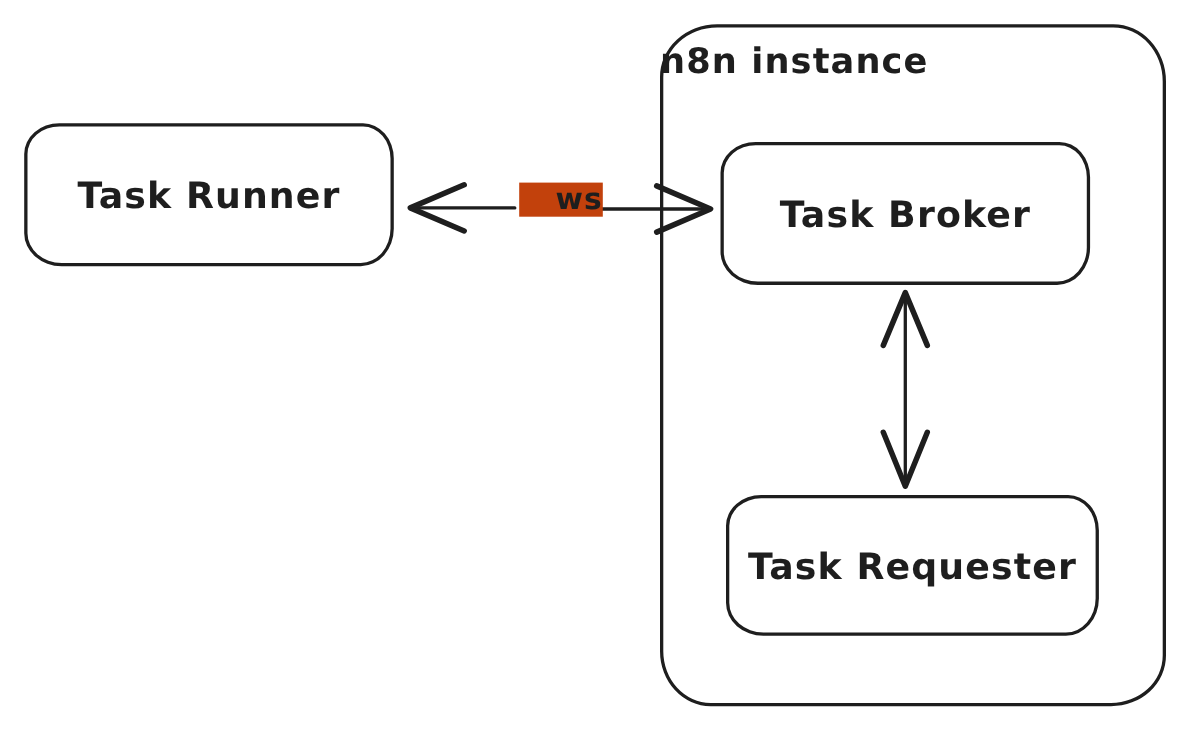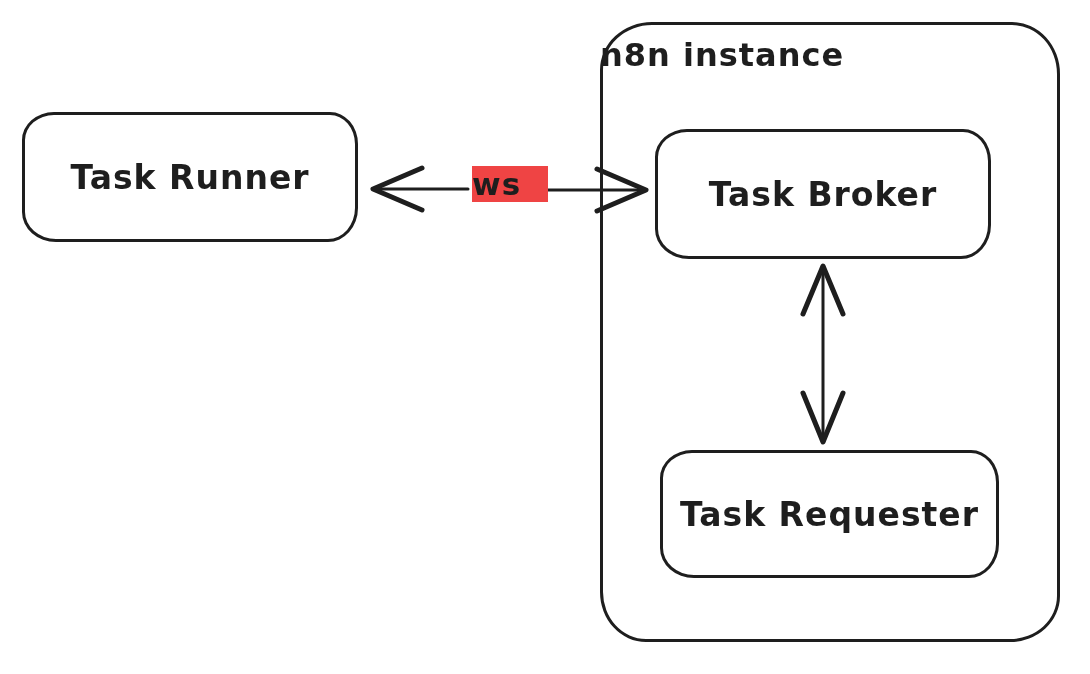--- a/index.html
+++ b/index.html
@@ -75,26 +75,26 @@
     left: 660px;
     top: 450px;
     width: 339px;
     height: 128px;
   }
   .edge-label-ws {
     position: absolute;
     left: 472px;
     top: 166px;
     width: 76px;
-    text-align: left;
-    font-size: 31px;
+    text-align: right;
+    font-size: 27px;
     font-weight: bold;
     letter-spacing: 1px;
     color: #1e1e1e;
-    background: #ef4444;
+    background: #c2410c;
   }
 </style>
 </head>
 <body>
 
 <div class="canvas">
 
   <div class="group-box"></div>
   <div class="group-label">n8n instance</div>
 

